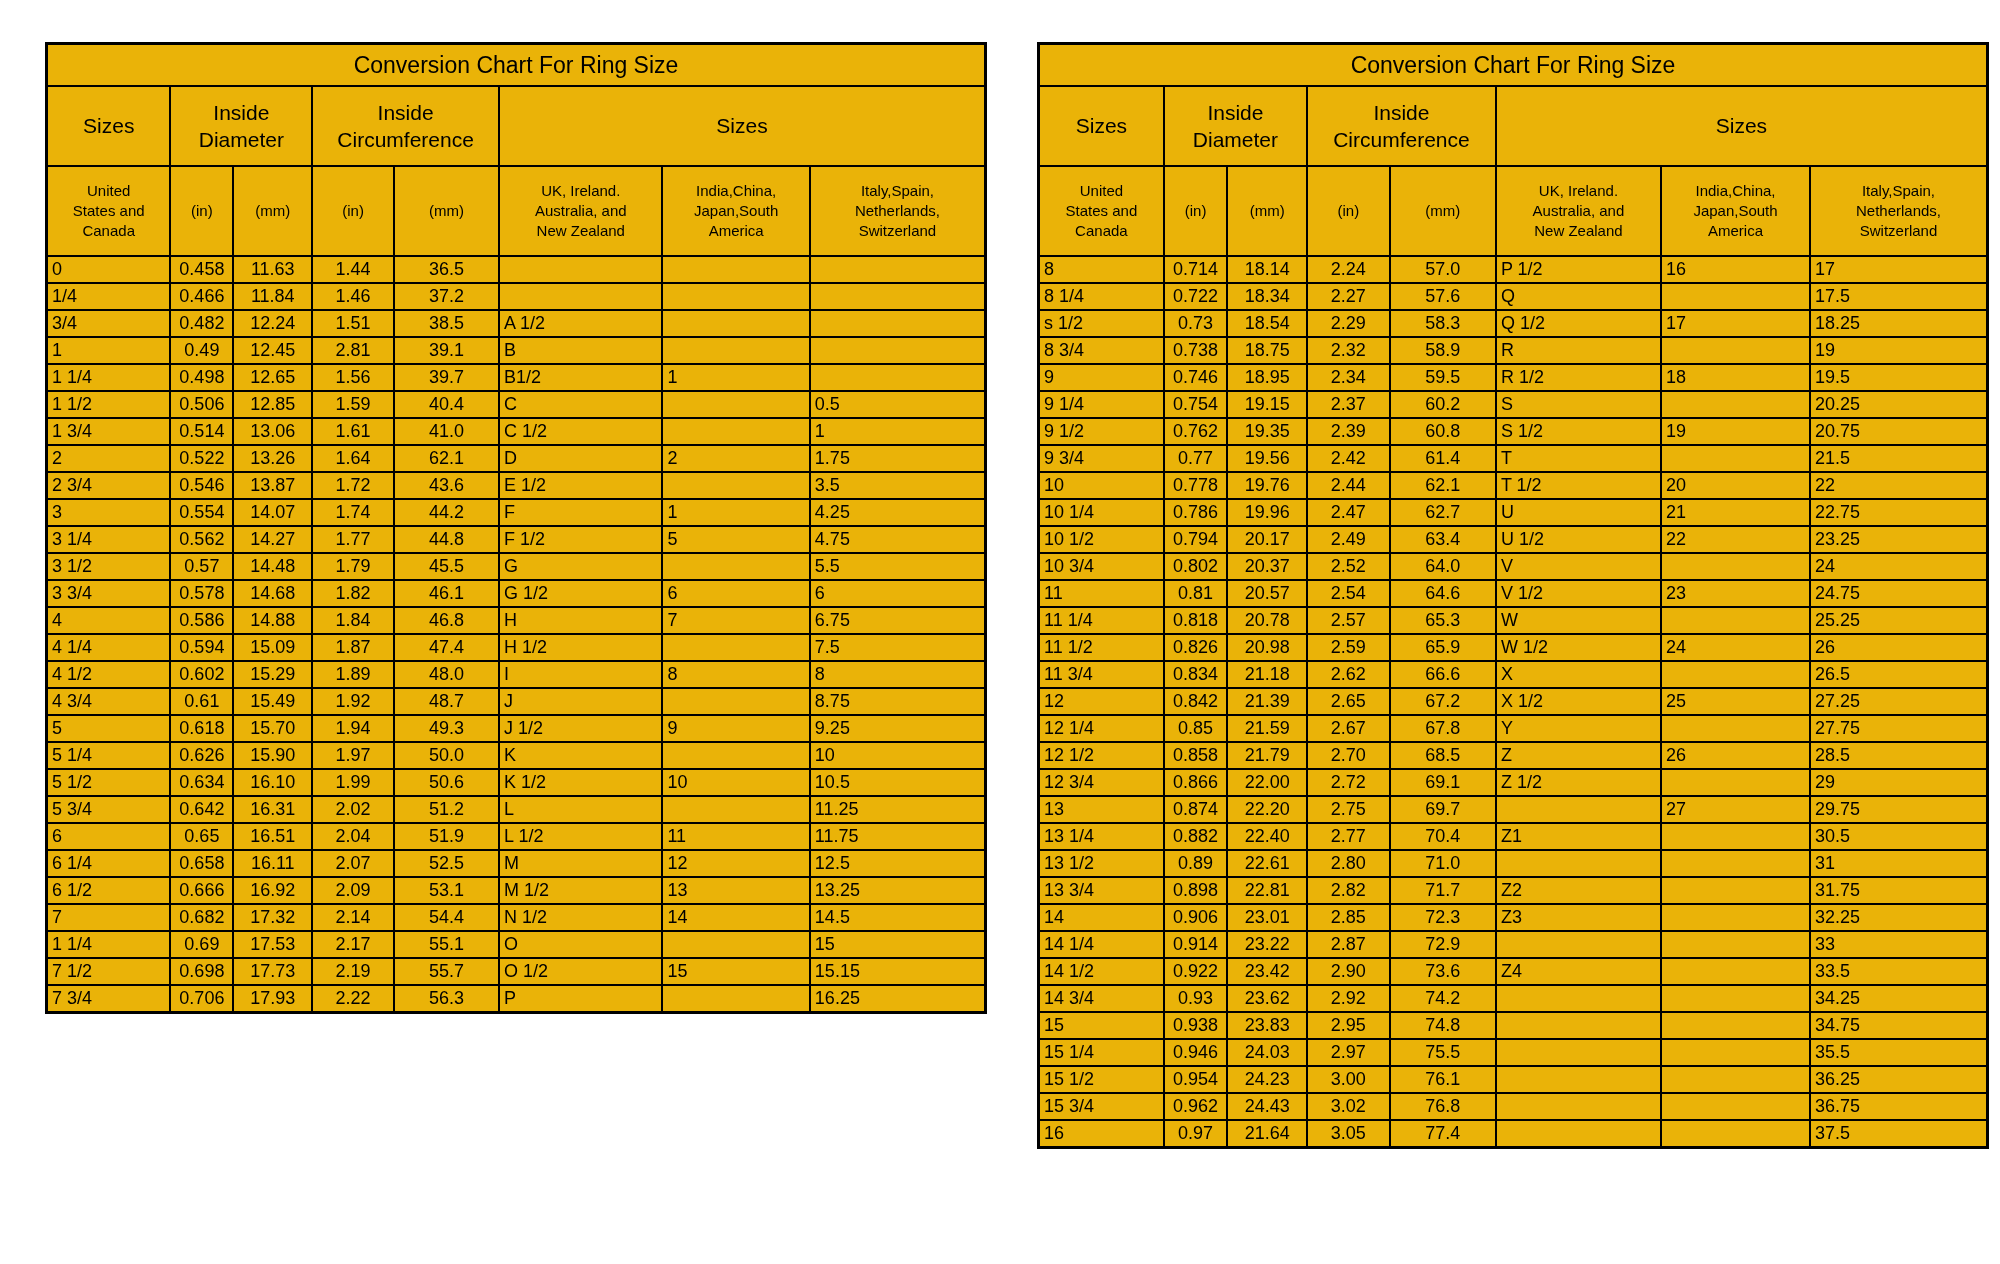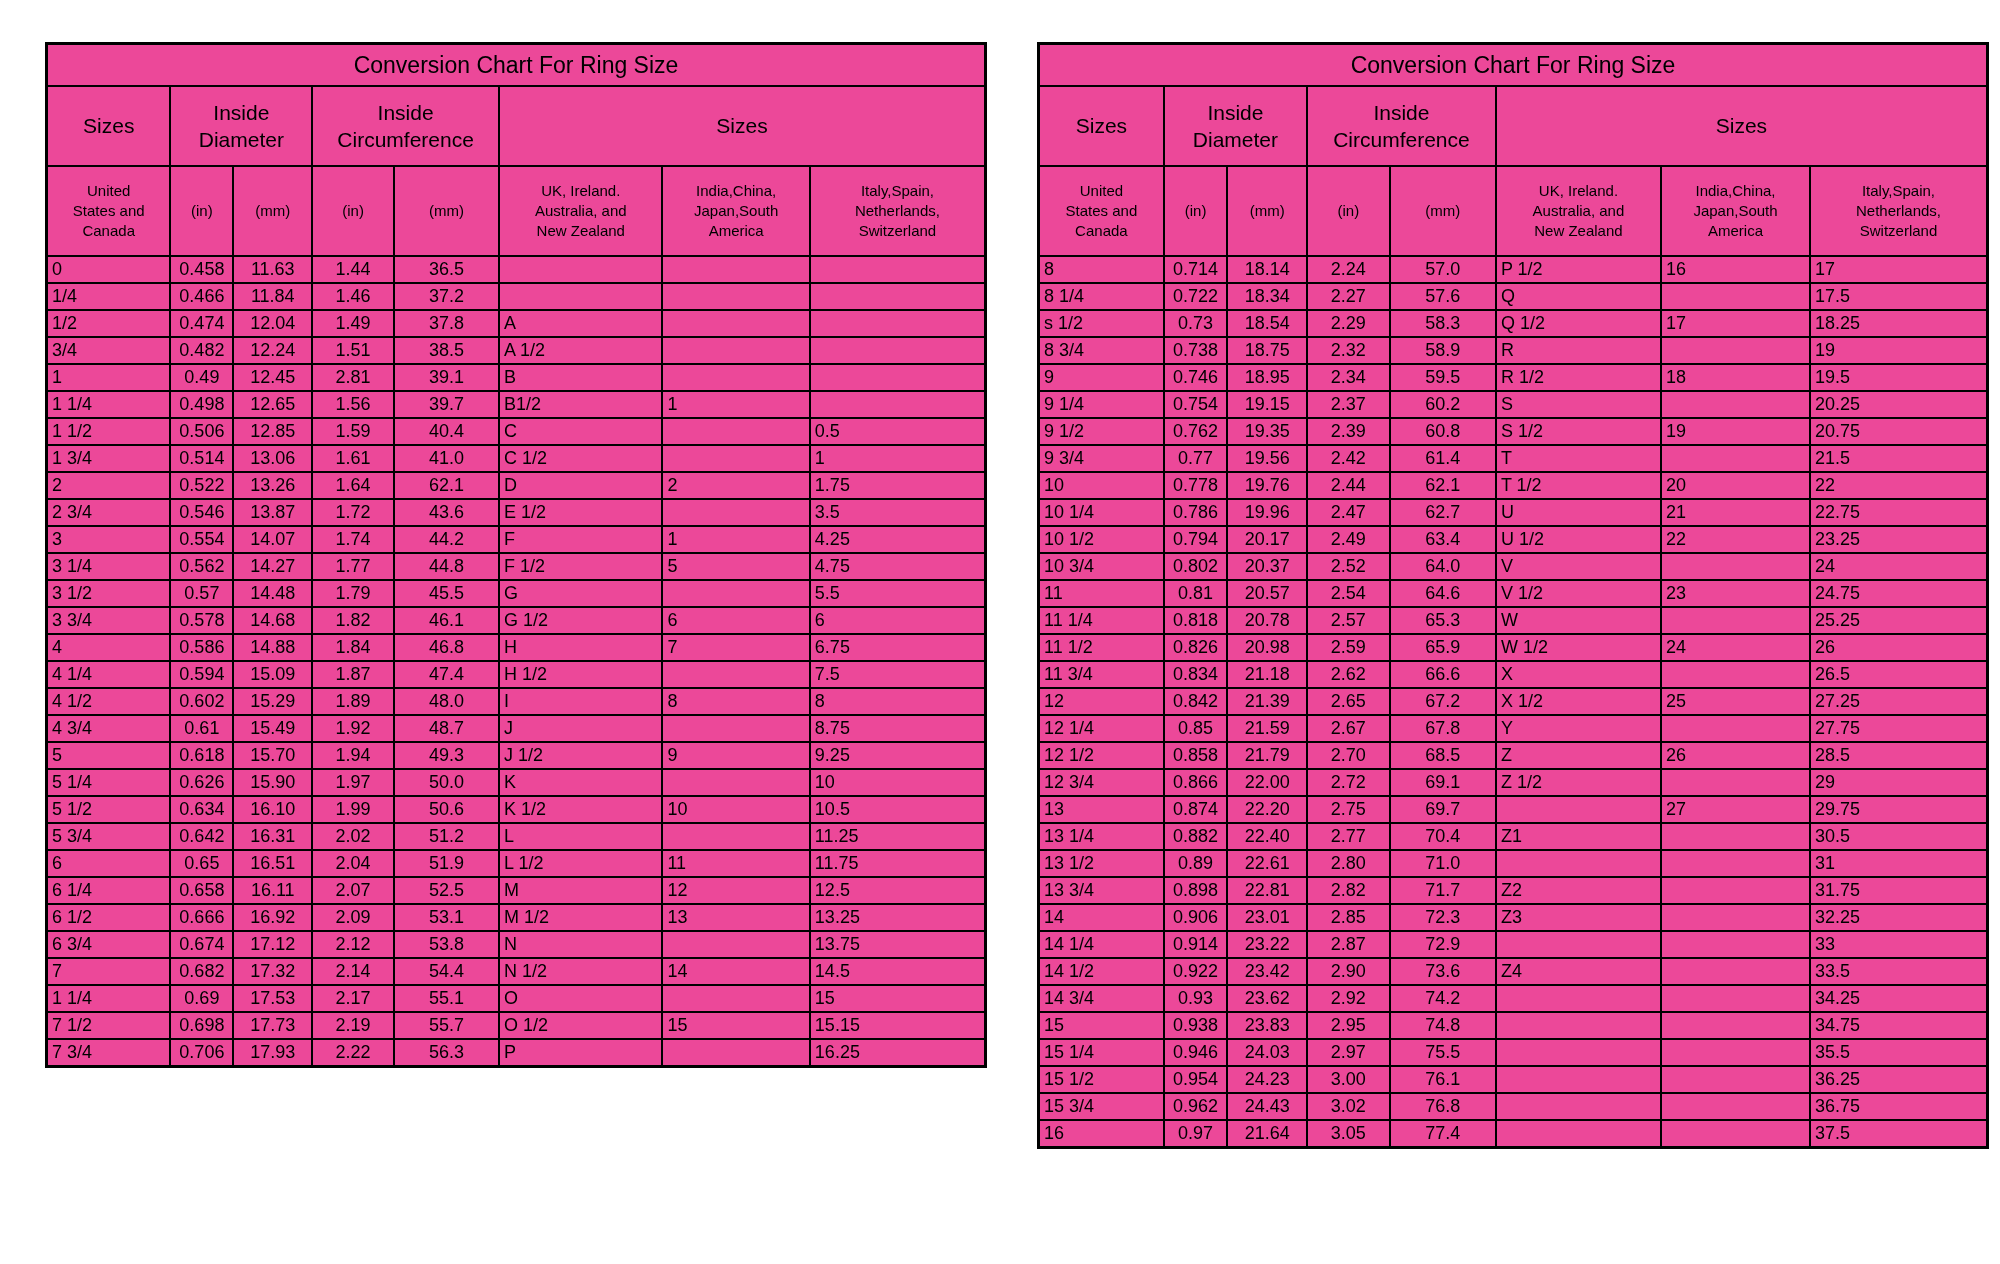--- a/index.html
+++ b/index.html
@@ -16,21 +16,21 @@
     box-sizing: border-box;
     width: 2000px;
     height: 1264px;
     padding: 42px 0 0 45px;
     display: flex;
     align-items: flex-start;
   }
   table.ringsize {
     border-collapse: collapse;
     table-layout: fixed;
-    background: #ec4899;
+    background: #eab308;
     border: 3px solid #000000;
   }
   table.ringsize.left  { width: 942px; margin-right: 50px; }
   table.ringsize.right { width: 952px; }
   table.ringsize th, table.ringsize td {
     border: 2px solid #000000;
     overflow: hidden;
   }
   th.title-cell {
     height: 38px;
@@ -130,30 +130,20 @@
           <td class="l">1/4</td>
           <td class="c">0.466</td>
           <td class="c">11.84</td>
           <td class="c">1.46</td>
           <td class="c">37.2</td>
           <td class="l"></td>
           <td class="l"></td>
           <td class="l"></td>
         </tr>
         <tr>
-          <td class="l">1/2</td>
-          <td class="c">0.474</td>
-          <td class="c">12.04</td>
-          <td class="c">1.49</td>
-          <td class="c">37.8</td>
-          <td class="l">A</td>
-          <td class="l"></td>
-          <td class="l"></td>
-        </tr>
-        <tr>
           <td class="l">3/4</td>
           <td class="c">0.482</td>
           <td class="c">12.24</td>
           <td class="c">1.51</td>
           <td class="c">38.5</td>
           <td class="l">A 1/2</td>
           <td class="l"></td>
           <td class="l"></td>
         </tr>
         <tr>
@@ -358,30 +348,20 @@
         </tr>
         <tr>
           <td class="l">6 1/2</td>
           <td class="c">0.666</td>
           <td class="c">16.92</td>
           <td class="c">2.09</td>
           <td class="c">53.1</td>
           <td class="l">M 1/2</td>
           <td class="l">13</td>
           <td class="l">13.25</td>
-        </tr>
-        <tr>
-          <td class="l">6 3/4</td>
-          <td class="c">0.674</td>
-          <td class="c">17.12</td>
-          <td class="c">2.12</td>
-          <td class="c">53.8</td>
-          <td class="l">N</td>
-          <td class="l"></td>
-          <td class="l">13.75</td>
         </tr>
         <tr>
           <td class="l">7</td>
           <td class="c">0.682</td>
           <td class="c">17.32</td>
           <td class="c">2.14</td>
           <td class="c">54.4</td>
           <td class="l">N 1/2</td>
           <td class="l">14</td>
           <td class="l">14.5</td>

